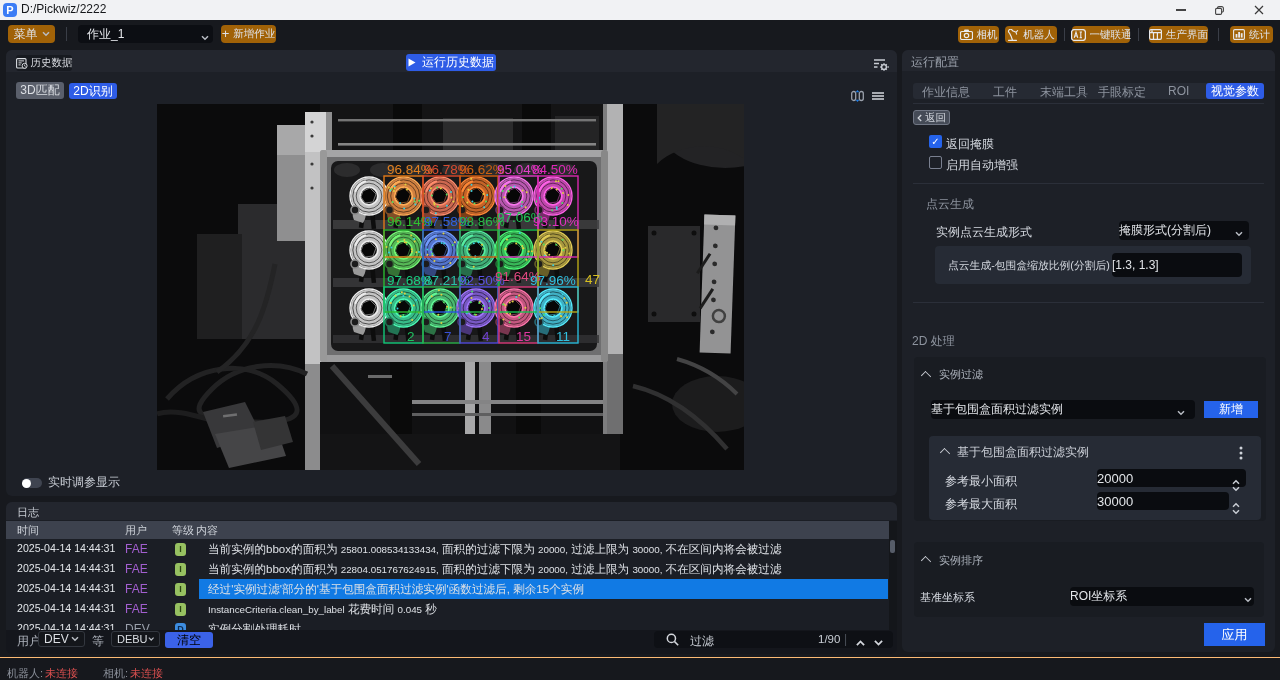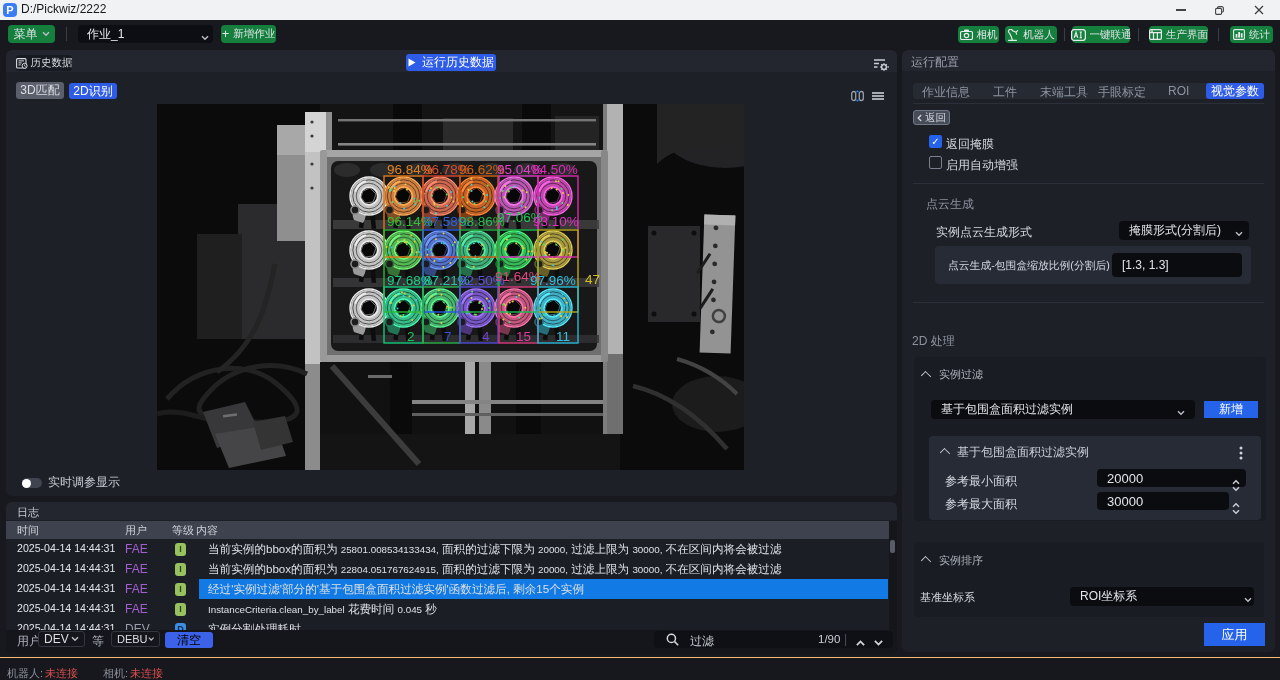--- a/index.html
+++ b/index.html
@@ -5,21 +5,21 @@
  font-family:"Liberation Sans",sans-serif;-webkit-font-smoothing:antialiased}
 .abs{position:absolute}
 
 #titlebar{position:absolute;left:0;top:0;width:1280px;height:20px;background:#f1f2f4;color:#15171a}
 #titlebar .logo{position:absolute;left:3px;top:3px;width:14px;height:14px;border-radius:4px;
  background:#3b7cf5;color:#fff;font-size:11px;font-weight:bold;text-align:center;line-height:14px}
 #titlebar .t{position:absolute;left:21px;top:2px;font-size:12px}
 .winbtn{position:absolute;line-height:0}.winbtn svg{display:block}
 
 #toolbar{position:absolute;left:0;top:20px;width:1280px;height:28px;background:#17191e}
-.tbtn{position:absolute;background:#15803d;border-radius:4px;color:#dfe2e8;font-size:12px;
+.tbtn{position:absolute;background:#a16207;border-radius:4px;color:#dfe2e8;font-size:12px;
  display:flex;align-items:center;justify-content:center;gap:4px;white-space:nowrap}
 .tbtn svg,#hist svg,#runbtn svg{flex-shrink:0}
 .vsep{position:absolute;width:1px;background:#3a3e47}
 #jobsel{position:absolute;left:78px;top:25px;width:135px;height:18px;background:#0c0e13;border-radius:4px;
  color:#e4e6ea;font-size:12px;line-height:18px;padding-left:9px}
 
 .panel{position:absolute;background:#1d2027;border-radius:6px}
 .phead{position:absolute;left:0;top:0;width:100%;height:22px;background:#23262e;border-radius:6px 6px 0 0}
 
 #lp{left:6px;top:50px;width:891px;height:446px}
@@ -66,21 +66,21 @@
 #backbtn{position:absolute;left:11px;top:60px;width:37px;height:15px;background:#454b57;border:1px solid #707684;
  border-radius:3px;color:#d0d4db;font-size:10.5px;display:flex;align-items:center;justify-content:center;gap:3px}
 .cb{position:absolute;width:13px;height:13px;border-radius:2px}
 .cb.on{background:#2563eb;color:#fff;font-size:10px;text-align:center;line-height:13px}
 .cb.off{border:1px solid #7a8090;background:transparent}
 .lbl{position:absolute;font-size:12px;color:#d5d9e0}
 .slbl{position:absolute;font-size:12px;color:#8d939e}
 .hr{position:absolute;left:11px;width:351px;height:0;border-top:1px solid #2b2f39}
 .dd{position:absolute;background:#0a0c10;border-radius:4px;color:#e2e5e9;font-size:12px;
  display:flex;align-items:center}
-.dd .tx{padding-left:10px}
+.dd .tx{}
 .chev{position:absolute;color:#b8bcc4;font-size:10px}
 .inner{position:absolute;background:#262b35;border-radius:4px}
 .card{position:absolute;background:#191c22;border-radius:4px}
 .bluebtn{position:absolute;background:#2563eb;border-radius:0;color:#fff;font-size:12px;
  text-align:center}
 .caret{position:absolute;width:9px;height:6px}
 .caret:before{content:"";position:absolute;left:0;top:1px;width:7px;height:7px;border-left:1.6px solid #c8ccd3;
  border-top:1.6px solid #c8ccd3;transform:rotate(45deg) scale(1,0.8);transform-origin:center}
 
 #status{position:absolute;left:0;top:657px;width:1280px;height:23px;background:#16181d;border-top:1px solid #fdba74;

